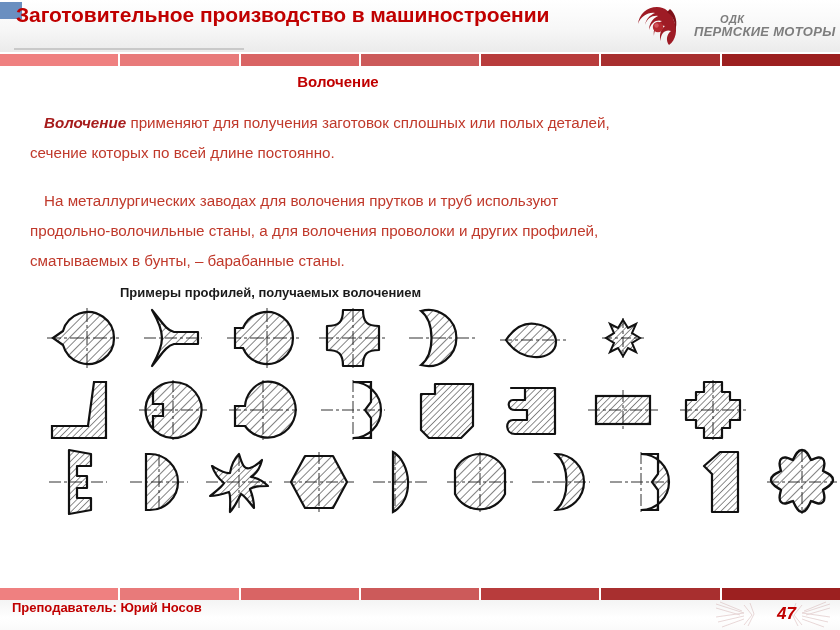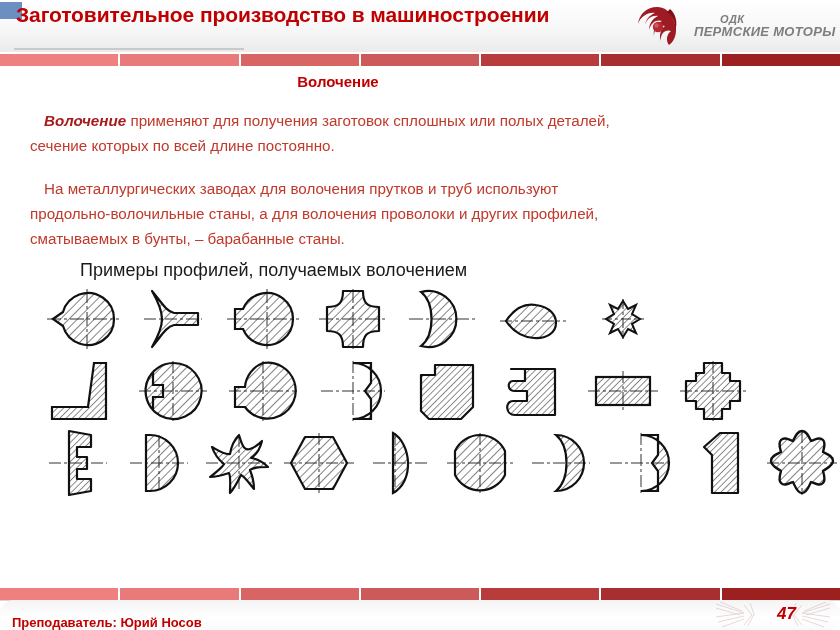--- a/index.html
+++ b/index.html
@@ -79,37 +79,38 @@
   .slide-title {
     text-align: center;
     color: #c00000;
     font-size: 15px;
     font-weight: bold;
     margin: 3px 0 6px 0;
   }
   .para {
     color: #c0392b;
     font-size: 15.2px;
-    line-height: 25px;
+    line-height: 30px;
     padding: 0 40px 0 30px;
     margin-bottom: 9px;
     text-indent: 14px;
     margin-top: 18px;
   }
   .para b {
     font-weight: bold;
     font-style: italic;
     color: #a61c1c;
   }
 
   .fig-caption {
     color: #1a1a1a;
-    font-size: 18px;
+    font-size: 13px;
     margin: 4px 0 2px 0;
-    padding-left: 80px;
+    padding-left: 120px;
+    font-weight: bold;
   }
 
   
   .figure {
     position: relative;
     width: 840px; height: 230px;
     padding-left: 40px;
   }
   .fig-row {
     display: flex;
@@ -121,21 +122,21 @@
     width: 86px; height: 72px;
     display: flex; align-items: center; justify-content: center;
   }
   .cell svg { display: block; overflow: visible; }
 
   
   .footer {
     position: absolute; left: 0; top: 600px;
     width: 840px; height: 30px;
     background: linear-gradient(to bottom, #f4f4f4 0%, #ffffff 60%, #fafafa 100%);
-    display: flex; align-items: flex-end; border-radius: 14px;
+    display: flex; align-items: flex-start;
   }
   .footer-text {
     color: #c00000;
     font-size: 13px;
     font-weight: bold;
     padding-left: 12px;
   }
   .page-num {
     position: absolute; right: 44px; top: 4px;
     color: #c00000;

